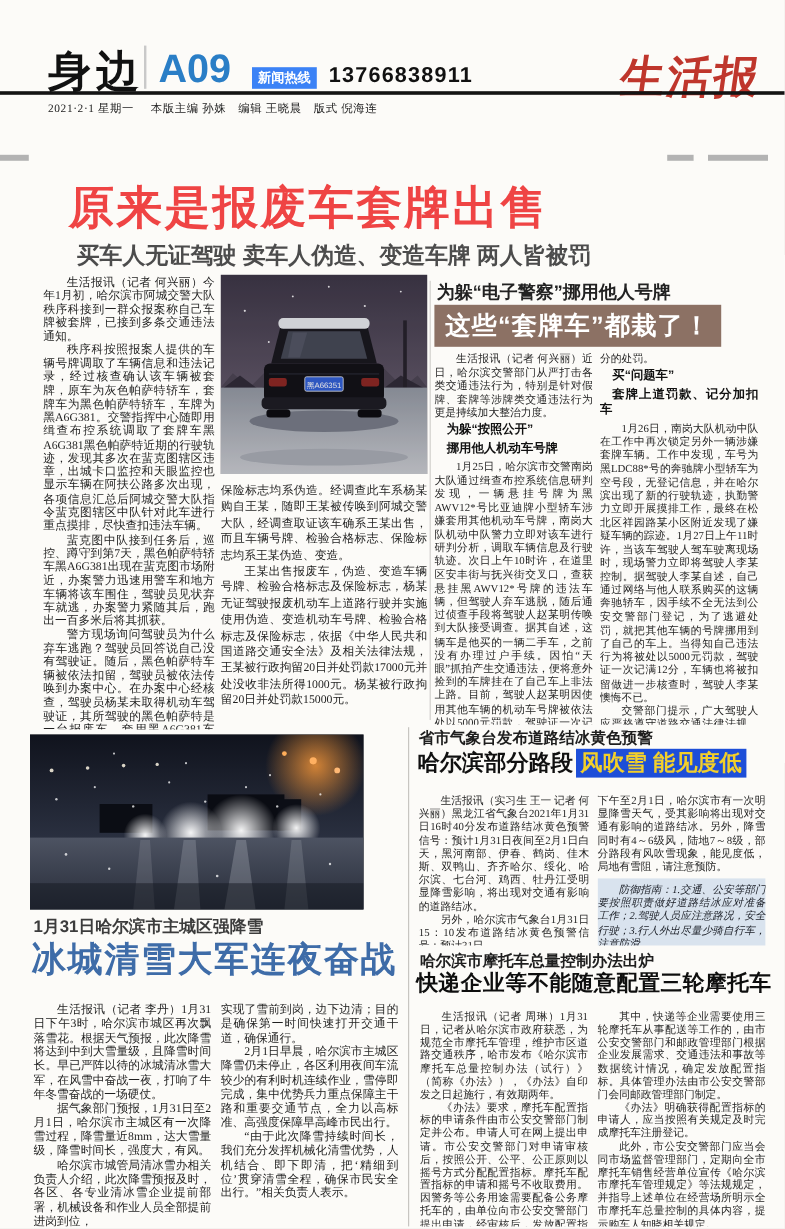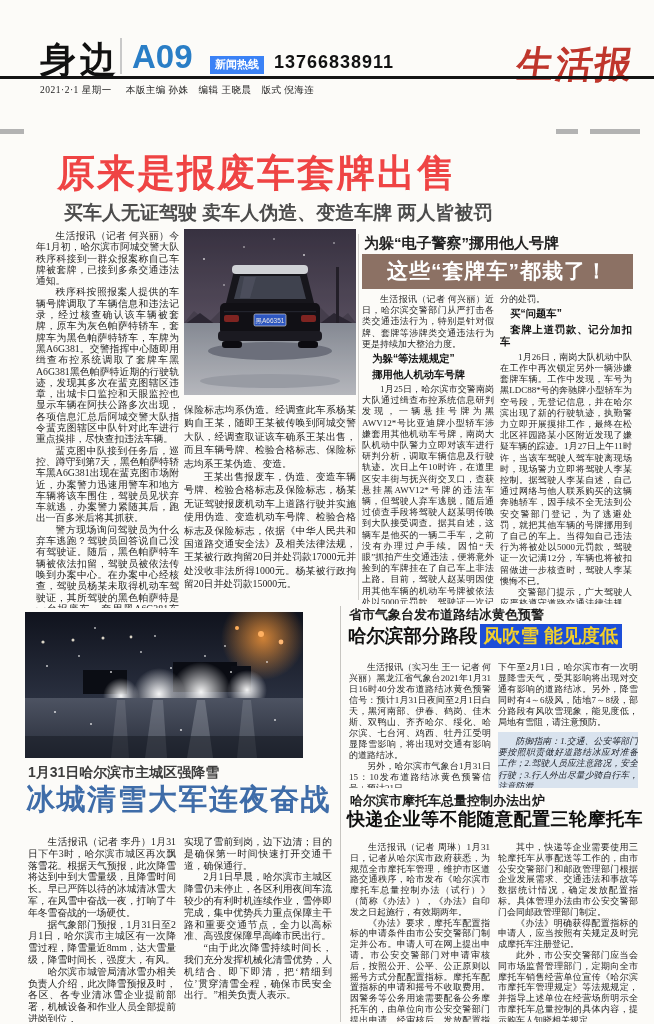--- a/index.html
+++ b/index.html
@@ -40,21 +40,21 @@
   .lead-c1{top:230px;left:36px;width:143px;height:378px;font-size:9.8px;line-height:11.3px;}
   .car-photo{top:229px;left:184px;width:172px;height:166px;overflow:hidden;background:#2b2733;}
   .lead-c2{top:403px;left:184px;width:172px;height:202px;font-size:9.8px;line-height:13.4px;}
 
   .vrule1{top:234px;left:358px;width:1px;height:366px;background:#d2d0cc;}
   .vrule2{top:606px;left:340px;width:1px;height:416px;background:#c7c5c1;}
 
   
   .pl-kicker{top:234px;left:364px;font-size:15px;font-weight:bold;color:#222;}
   .pl-banner{top:254px;left:362px;background:#8c7164;color:#fff;font-size:21px;font-weight:900;
-             padding:3px 25px 4px;letter-spacing:1px;}
+             padding:3px 9px 4px;letter-spacing:1px;}
   .pl-c1{top:294px;left:362px;width:132px;height:310px;font-size:9px;line-height:11.2px;}
   .pl-c2{top:294px;left:500px;width:132px;height:310px;font-size:9px;line-height:11.2px;}
   .pl-c1 .subhd,.pl-c2 .subhd{font-size:10.3px;line-height:12.5px;}
 
   
   .w-kicker{top:606px;left:349px;font-size:13px;font-weight:bold;color:#1e1e1e;}
   .w-headline{top:623px;left:348px;font-size:18.5px;font-weight:900;color:#101010;letter-spacing:0;}
   .w-hl{background:#1d4ed8;color:#f2cf2a;padding:1px 4px 2px;margin-left:2px;}
   .w-c1{top:662px;left:349px;width:142px;height:126px;font-size:9px;line-height:11px;}
   .w-c2{top:662px;left:498px;width:140px;height:126px;font-size:9px;line-height:11px;}
@@ -156,21 +156,21 @@
     <p class="cont">保险标志均系伪造。经调查此车系杨某购自王某，随即王某被传唤到阿城交警大队，经调查取证该车确系王某出售，而且车辆号牌、检验合格标志、保险标志均系王某伪造、变造。</p>
     <p>王某出售报废车，伪造、变造车辆号牌、检验合格标志及保险标志，杨某无证驾驶报废机动车上道路行驶并实施使用伪造、变造机动车号牌、检验合格标志及保险标志，依据《中华人民共和国道路交通安全法》及相关法律法规，王某被行政拘留20日并处罚款17000元并处没收非法所得1000元。杨某被行政拘留20日并处罚款15000元。</p>
   </div>
 
   <div class="abs vrule1"></div>
 
   <div class="abs pl-kicker sans">为躲“电子警察”挪用他人号牌</div>
   <div class="abs pl-banner sans">这些“套牌车”都栽了！</div>
   <div class="abs bodytext pl-c1">
     <p>生活报讯（记者 何兴丽）近日，哈尔滨交警部门从严打击各类交通违法行为，特别是针对假牌、套牌等涉牌类交通违法行为更是持续加大整治力度。</p>
-    <p class="subhd">为躲“等法规规定”</p>
+    <p class="subhd">为躲“按照公开”</p>
     <p class="subhd">挪用他人机动车号牌</p>
     <p>1月25日，哈尔滨市交警南岗大队通过缉查布控系统信息研判发现，一辆悬挂号牌为黑AWV12*号比亚迪牌小型轿车涉嫌套用其他机动车号牌，南岗大队机动中队警力立即对该车进行研判分析，调取车辆信息及行驶轨迹。次日上午10时许，在道里区安丰街与抚兴街交叉口，查获悬挂黑AWV12*号牌的违法车辆，但驾驶人弃车逃脱，随后通过侦查手段将驾驶人赵某明传唤到大队接受调查。据其自述，这辆车是他买的一辆二手车，之前没有办理过户手续。因怕“天眼”抓拍产生交通违法，便将意外捡到的车牌挂在了自己车上非法上路。目前，驾驶人赵某明因使用其他车辆的机动车号牌被依法处以5000元罚款，驾驶证一次记满12</p>
   </div>
   <div class="abs bodytext pl-c2">
     <p class="cont">分的处罚。</p>
     <p class="subhd">买“问题车”</p>
     <p class="subhd">套牌上道罚款、记分加扣车</p>
     <p>1月26日，南岗大队机动中队在工作中再次锁定另外一辆涉嫌套牌车辆。工作中发现，车号为黑LDC88*号的奔驰牌小型轿车为空号段，无登记信息，并在哈尔滨出现了新的行驶轨迹，执勤警力立即开展摸排工作，最终在松北区祥园路某小区附近发现了嫌疑车辆的踪迹。1月27日上午11时许，当该车驾驶人驾车驶离现场时，现场警力立即将驾驶人李某控制。据驾驶人李某自述，自己通过网络与他人联系购买的这辆奔驰轿车，因手续不全无法到公安交警部门登记，为了逃避处罚，就把其他车辆的号牌挪用到了自己的车上。当得知自己违法行为将被处以5000元罚款，驾驶证一次记满12分，车辆也将被扣留做进一步核查时，驾驶人李某懊悔不已。</p>
     <p>交警部门提示，广大驾驶人应严格遵守道路交通法律法规，切勿心存侥幸，以身试法，最终只会得不偿失。</p>
   </div>

